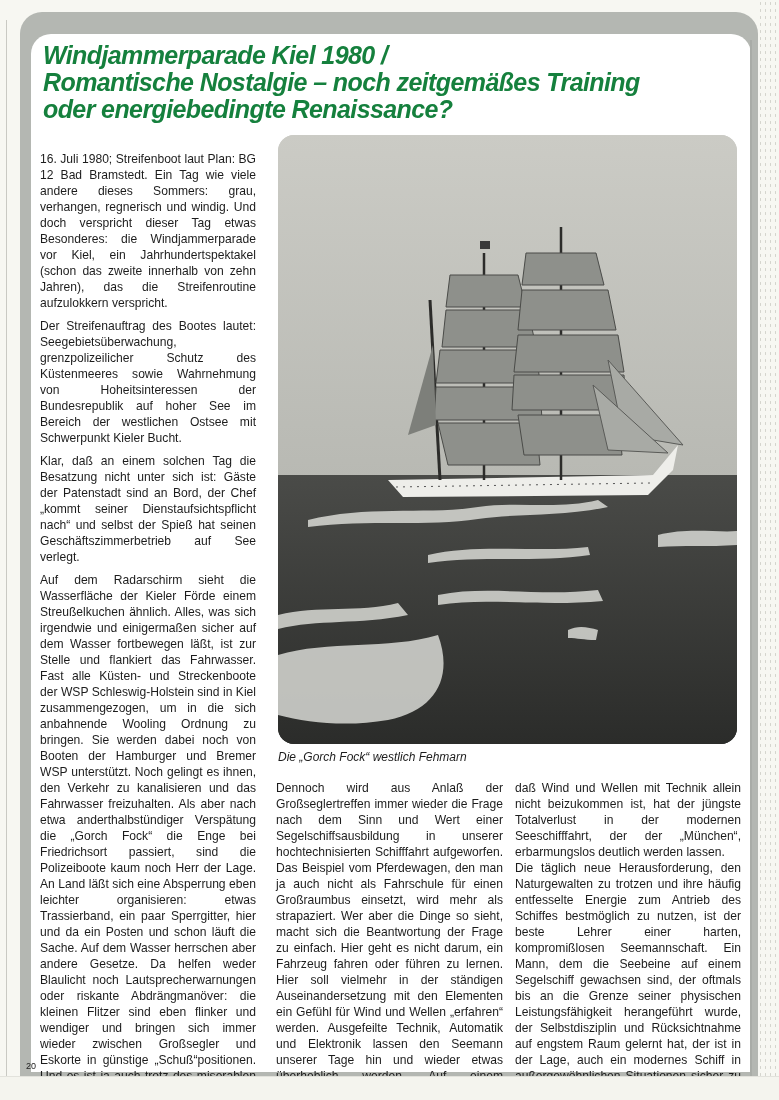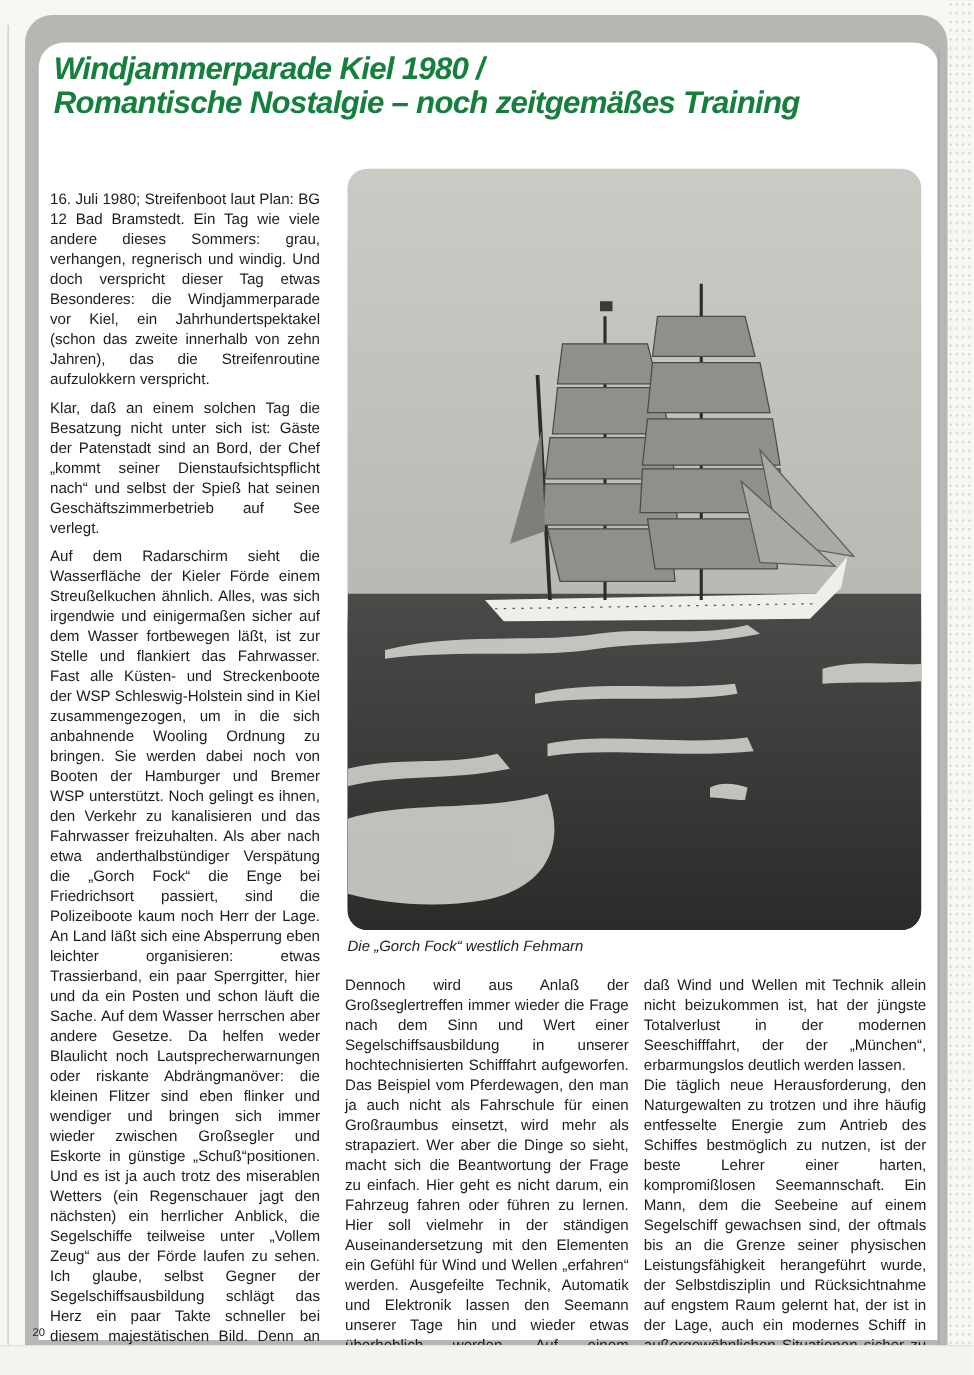--- a/index.html
+++ b/index.html
@@ -74,24 +74,26 @@
 <div class="page-edge-left"></div>
 <div class="speckle-right"></div>
 
 <div class="frame"></div>
 <div class="panel"></div>
 <div class="panel-right-line"></div>
 
 <h1 class="headline">
   <span>Windjammerparade Kiel 1980 /</span>
   <span>Romantische Nostalgie – noch zeitgemäßes Training</span>
+  <span>oder energiebedingte Renaissance?</span>
 </h1>
 
 <div class="col col-left">
   <p>16. Juli 1980; Streifenboot laut Plan: BG 12 Bad Bramstedt. Ein Tag wie viele andere dieses Sommers: grau, verhangen, regnerisch und windig. Und doch verspricht dieser Tag etwas Besonderes: die Windjammerparade vor Kiel, ein Jahrhundertspektakel (schon das zweite innerhalb von zehn Jahren), das die Streifenroutine aufzulokkern verspricht.</p>
+  <p>Der Streifenauftrag des Bootes lautet: Seegebietsüberwachung, grenzpolizeilicher Schutz des Küstenmeeres sowie Wahrnehmung von Hoheitsinteressen der Bundesrepublik auf hoher See im Bereich der westlichen Ostsee mit Schwerpunkt Kieler Bucht.</p>
   <p>Klar, daß an einem solchen Tag die Besatzung nicht unter sich ist: Gäste der Patenstadt sind an Bord, der Chef „kommt seiner Dienstaufsichtspflicht nach“ und selbst der Spieß hat seinen Geschäftszimmerbetrieb auf See verlegt.</p>
   <p>Auf dem Radarschirm sieht die Wasserfläche der Kieler Förde einem Streußelkuchen ähnlich. Alles, was sich irgendwie und einigermaßen sicher auf dem Wasser fortbewegen läßt, ist zur Stelle und flankiert das Fahrwasser. Fast alle Küsten- und Streckenboote der WSP Schleswig-Holstein sind in Kiel zusammengezogen, um in die sich anbahnende Wooling Ordnung zu bringen. Sie werden dabei noch von Booten der Hamburger und Bremer WSP unterstützt. Noch gelingt es ihnen, den Verkehr zu kanalisieren und das Fahrwasser freizuhalten. Als aber nach etwa anderthalbstündiger Verspätung die „Gorch Fock“ die Enge bei Friedrichsort passiert, sind die Polizeiboote kaum noch Herr der Lage. An Land läßt sich eine Absperrung eben leichter organisieren: etwas Trassierband, ein paar Sperrgitter, hier und da ein Posten und schon läuft die Sache. Auf dem Wasser herrschen aber andere Gesetze. Da helfen weder Blaulicht noch Lautsprecherwarnungen oder riskante Abdrängmanöver: die kleinen Flitzer sind eben flinker und wendiger und bringen sich immer wieder zwischen Großsegler und Eskorte in günstige „Schuß“positionen. Und es ist ja auch trotz des miserablen Wetters (ein Regenschauer jagt den nächsten) ein herrlicher Anblick, die Segelschiffe teilweise unter „Vollem Zeug“ aus der Förde laufen zu sehen. Ich glaube, selbst Gegner der Segelschiffsausbildung schlägt das Herz ein paar Takte schneller bei diesem majestätischen Bild. Denn an Bord sieht man bei Gästen wie Besatzung allenthalben verklärte Mienen.</p>
 </div>
 
 <div class="page-number">20</div>
 
 <div class="photo">
   <svg width="459" height="609" viewBox="0 0 459 609" xmlns="http://www.w3.org/2000/svg">
     <defs>
       <linearGradient id="sky" x1="0" y1="0" x2="0" y2="1">

